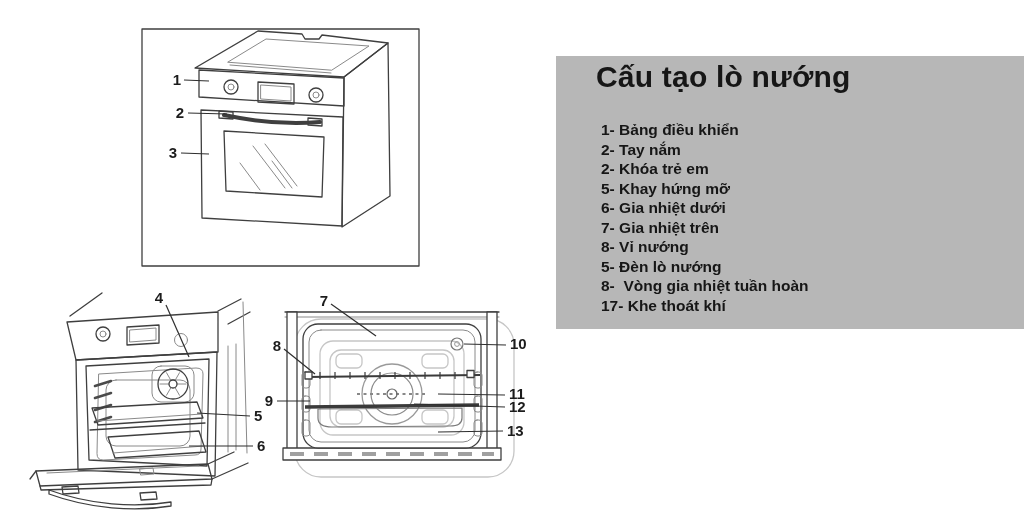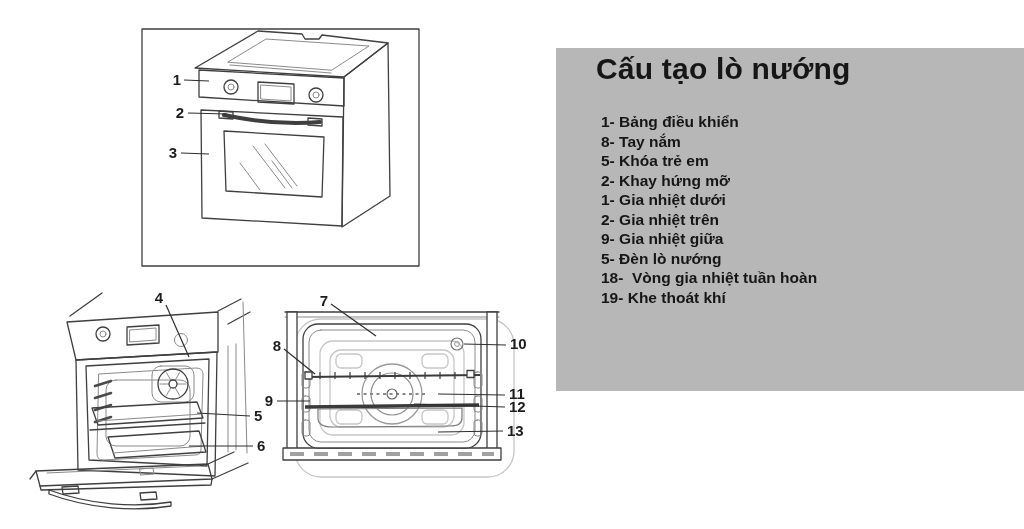--- a/index.html
+++ b/index.html
@@ -9,21 +9,21 @@
 
   
   .ln{fill:none;stroke:#3f3f3f;stroke-width:1.3;stroke-linejoin:round;stroke-linecap:round;}
   .thin{fill:none;stroke:#8a8a8a;stroke-width:1;stroke-linejoin:round;stroke-linecap:round;}
   .faint{fill:none;stroke:#c6c6c6;stroke-width:1.3;stroke-linejoin:round;}
   .fillw{fill:#ffffff;}
   .leader{fill:none;stroke:#2e2e2e;stroke-width:1.2;}
   .callout-num{font:700 15px "Liberation Sans","DejaVu Sans",sans-serif;fill:#1c1c1c;}
 
   
-  .info-panel{position:absolute;left:556px;top:48px;width:468px;height:343px;background:#b7b7b7;}
+  .info-panel{position:absolute;left:556px;top:56px;width:468px;height:273px;background:#b7b7b7;}
   .info-panel h1{margin:4px 0 0 40px;font-size:30px;line-height:34px;font-weight:700;color:#161616;letter-spacing:.2px;}
   ul.parts{list-style:none;margin:26px 0 0 45px;padding:0;}
   ul.parts li{font-size:15.5px;line-height:19.5px;font-weight:600;color:#161616;white-space:pre-wrap;}
 </style>
 </head>
 <body>
 
 <div class="page">
 
   <svg class="diagram-canvas" width="1024" height="529" viewBox="0 0 1024 529">
@@ -204,25 +204,25 @@
         <path class="leader" d="M438,432 L503,431"></path>
         <text class="callout-num" x="507" y="436">13</text>
       </g>
     </g>
   </svg>
 
   <div class="info-panel">
     <h1>Cấu tạo lò nướng</h1>
     <ul class="parts">
       <li>1- Bảng điều khiển</li>
-      <li>8- Tay nắm</li>
-      <li>5- Khóa trẻ em</li>
-      <li>2- Khay hứng mỡ</li>
-      <li>1- Gia nhiệt dưới</li>
-      <li>2- Gia nhiệt trên</li>
-      <li>9- Gia nhiệt giữa</li>
+      <li>2- Tay nắm</li>
+      <li>2- Khóa trẻ em</li>
+      <li>5- Khay hứng mỡ</li>
+      <li>6- Gia nhiệt dưới</li>
+      <li>7- Gia nhiệt trên</li>
+      <li>8- Vỉ nướng</li>
       <li>5- Đèn lò nướng</li>
-      <li>18-  Vòng gia nhiệt tuần hoàn</li>
-      <li>19- Khe thoát khí</li>
+      <li>8-  Vòng gia nhiệt tuần hoàn</li>
+      <li>17- Khe thoát khí</li>
     </ul>
   </div>
 
 </div>
 
 </body></html>

